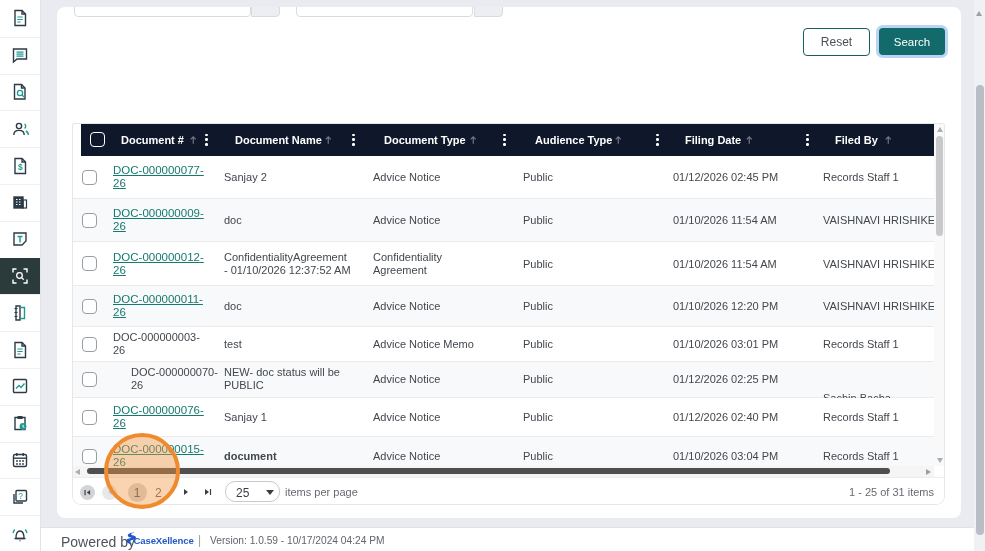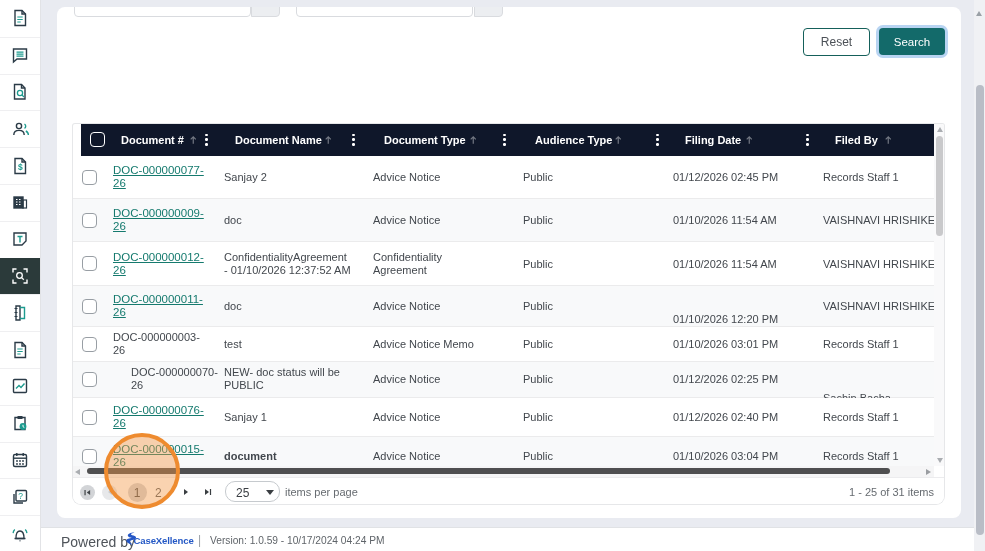--- a/index.html
+++ b/index.html
@@ -161,21 +161,21 @@
         <div class="cell" style="left:600px; top:16px;">01/10/2026 11:54 AM</div>
         <div class="cell" style="left:750px; top:16px;">VAISHNAVI HRISHIKESH SALV</div>
       </div>
 
       <div class="row alt" style="top:130px; height:41px;">
         <div class="cb" style="top:13px;"></div>
         <div class="cell doclink wrap" style="left:40px; top:7px; width:95px;">DOC-000000011-26</div>
         <div class="cell" style="left:151px; top:14px;">doc</div>
         <div class="cell" style="left:300px; top:14px;">Advice Notice</div>
         <div class="cell" style="left:450px; top:14px;">Public</div>
-        <div class="cell" style="left:600px; top:14px;margin-top:13px;">01/10/2026 12:20 PM</div>
+        <div class="cell" style="left:600px; top:14px;">01/10/2026 12:20 PM</div>
         <div class="cell" style="left:750px; top:14px;">VAISHNAVI HRISHIKESH SALV</div>
       </div>
 
       <div class="row" style="top:171px; height:35px;">
         <div class="cb" style="top:10px;"></div>
         <div class="cell wrap" style="left:40px; top:4px; width:95px;">DOC-000000003-26</div>
         <div class="cell" style="left:151px; top:11px;">test</div>
         <div class="cell" style="left:300px; top:11px;">Advice Notice Memo</div>
         <div class="cell" style="left:450px; top:11px;">Public</div>
         <div class="cell" style="left:600px; top:11px;">01/10/2026 03:01 PM</div>

